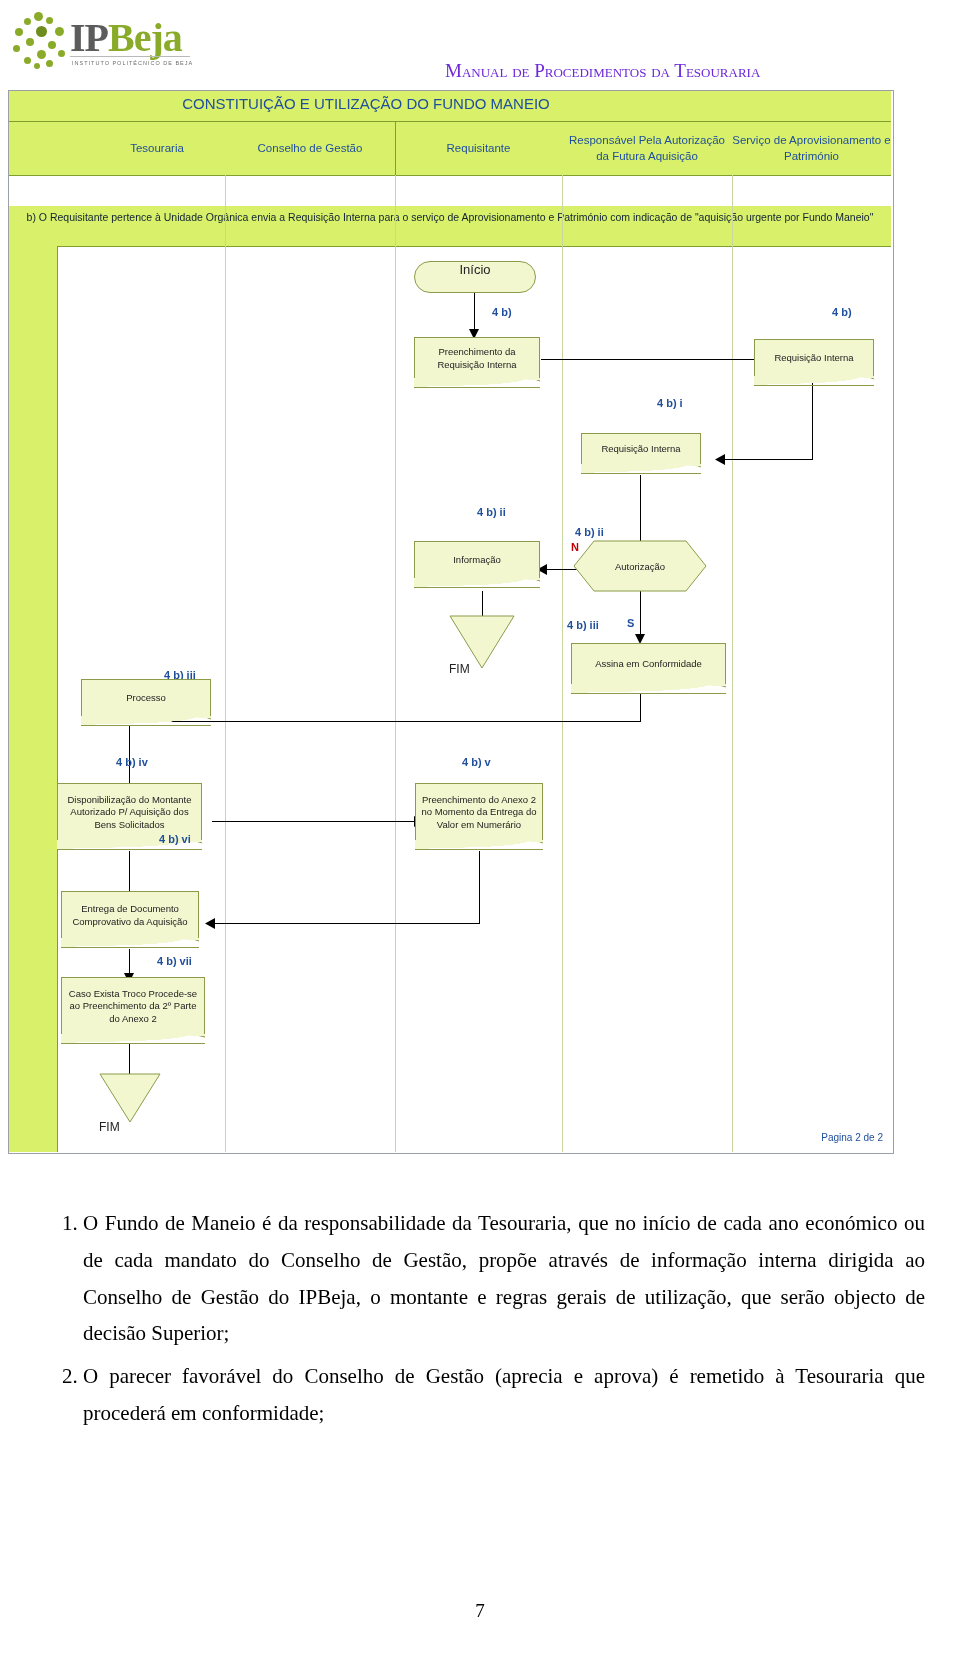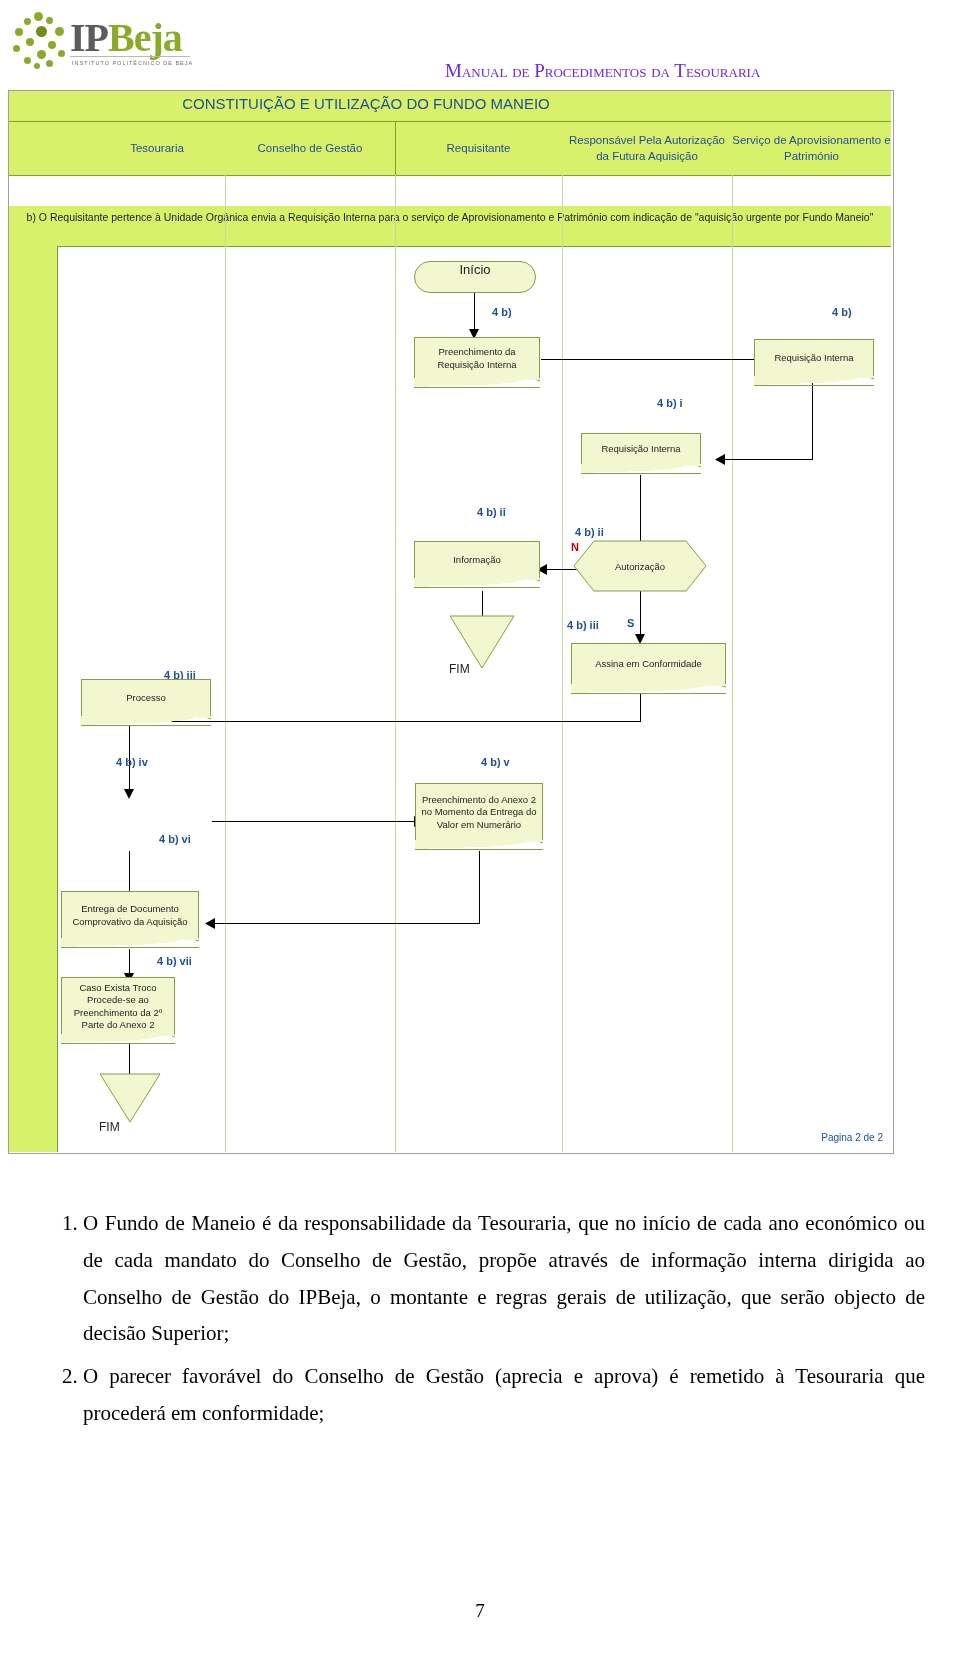--- a/index.html
+++ b/index.html
@@ -316,22 +316,29 @@
 
   <div class="doc" style="left:72px;top:588px;width:130px;height:38px;">
     <span>Processo</span>
     <svg class="wave" viewBox="0 0 130 11" preserveAspectRatio="none">
         <path d="M0,0 C21,12 44,-8 65,2 C86,12 109,-6 130,3 L130,0 L0,0 Z" fill="#f2f7cf"></path>
         <path d="M0,0 C21,12 44,-8 65,2 C86,12 109,-6 130,3" fill="none" stroke="#8b9b4a" stroke-width="1"></path>
       </svg>
   </div>
 
   <div class="step-lbl" style="left:107px;top:665px;">4 b) iv</div>
-  <div class="step-lbl" style="left:472px;top:665px;text-align:right;">4 b) v</div>
-
+  <div class="step-lbl" style="left:453px;top:665px;text-align:right;">4 b) v</div>
+
+  <div class="doc" style="left:48px;top:692px;width:145px;height:58px;">
+    <span>Disponibilização do Montante Autorizado P/ Aquisição dos Bens Solicitados</span>
+    <svg class="wave" viewBox="0 0 145 11" preserveAspectRatio="none">
+        <path d="M0,0 C23,12 50,-8 72,2 C95,12 122,-6 145,3 L145,0 L0,0 Z" fill="#f2f7cf"></path>
+        <path d="M0,0 C23,12 50,-8 72,2 C95,12 122,-6 145,3" fill="none" stroke="#8b9b4a" stroke-width="1"></path>
+      </svg>
+  </div>
 
   <div class="doc" style="left:406px;top:692px;width:128px;height:58px;">
     <span>Preenchimento do Anexo 2 no Momento da Entrega do Valor em Numerário</span>
     <svg class="wave" viewBox="0 0 128 11" preserveAspectRatio="none">
         <path d="M0,0 C20,12 44,-8 64,2 C84,12 108,-6 128,3 L128,0 L0,0 Z" fill="#f2f7cf"></path>
         <path d="M0,0 C20,12 44,-8 64,2 C84,12 108,-6 128,3" fill="none" stroke="#8b9b4a" stroke-width="1"></path>
       </svg>
   </div>
 
   <div class="step-lbl" style="left:150px;top:742px;">4 b) vi</div>
@@ -339,21 +346,21 @@
   <div class="doc" style="left:52px;top:800px;width:138px;height:48px;">
     <span>Entrega de Documento Comprovativo da Aquisição</span>
     <svg class="wave" viewBox="0 0 138 11" preserveAspectRatio="none">
         <path d="M0,0 C22,12 48,-8 69,2 C90,12 116,-6 138,3 L138,0 L0,0 Z" fill="#f2f7cf"></path>
         <path d="M0,0 C22,12 48,-8 69,2 C90,12 116,-6 138,3" fill="none" stroke="#8b9b4a" stroke-width="1"></path>
       </svg>
   </div>
 
   <div class="step-lbl" style="left:148px;top:864px;">4 b) vii</div>
 
-  <div class="doc" style="left:52px;top:886px;width:114px;height:58px;">
+  <div class="doc" style="left:52px;top:886px;width:144px;height:58px;">
     <span>Caso Exista Troco Procede-se ao Preenchimento da 2º Parte do Anexo 2</span>
     <svg class="wave" viewBox="0 0 138 11" preserveAspectRatio="none">
         <path d="M0,0 C22,12 48,-8 69,2 C90,12 116,-6 138,3 L138,0 L0,0 Z" fill="#f2f7cf"></path>
         <path d="M0,0 C22,12 48,-8 69,2 C90,12 116,-6 138,3" fill="none" stroke="#8b9b4a" stroke-width="1"></path>
       </svg>
   </div>
 
   <div class="tri" style="left:90px;top:982px;width:62px;height:50px;">
     <svg width="62" height="50" viewBox="0 0 62 50">
         <polygon points="1,1 61,1 31,49" fill="#f2f7cf" stroke="#8b9b4a" stroke-width="1"></polygon>

